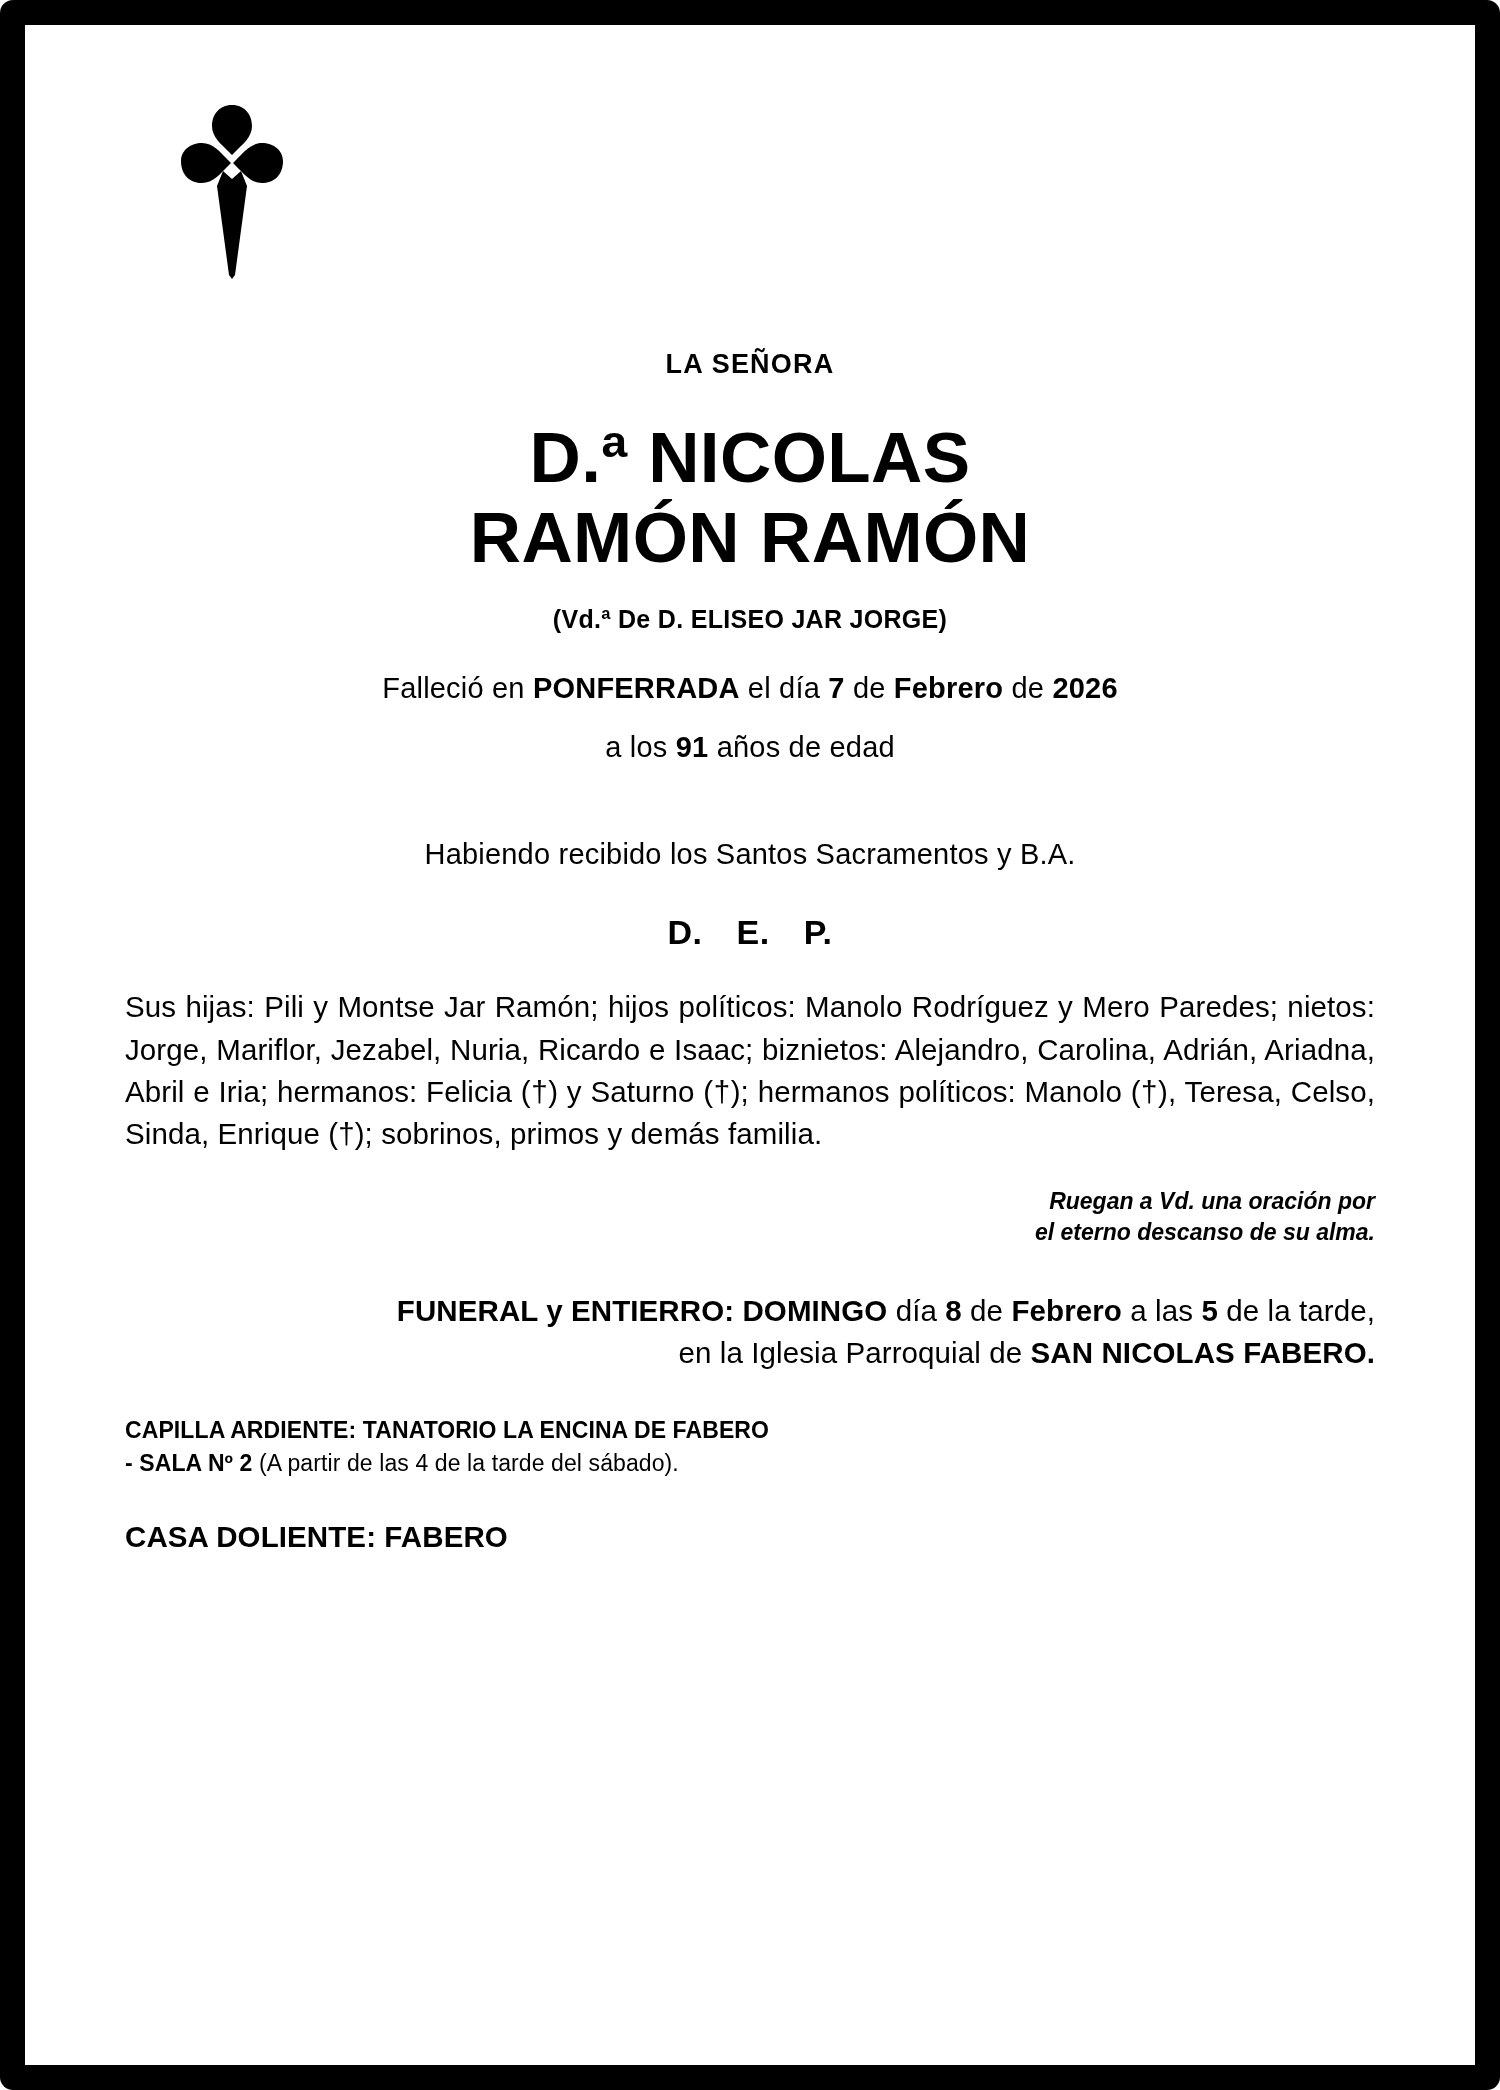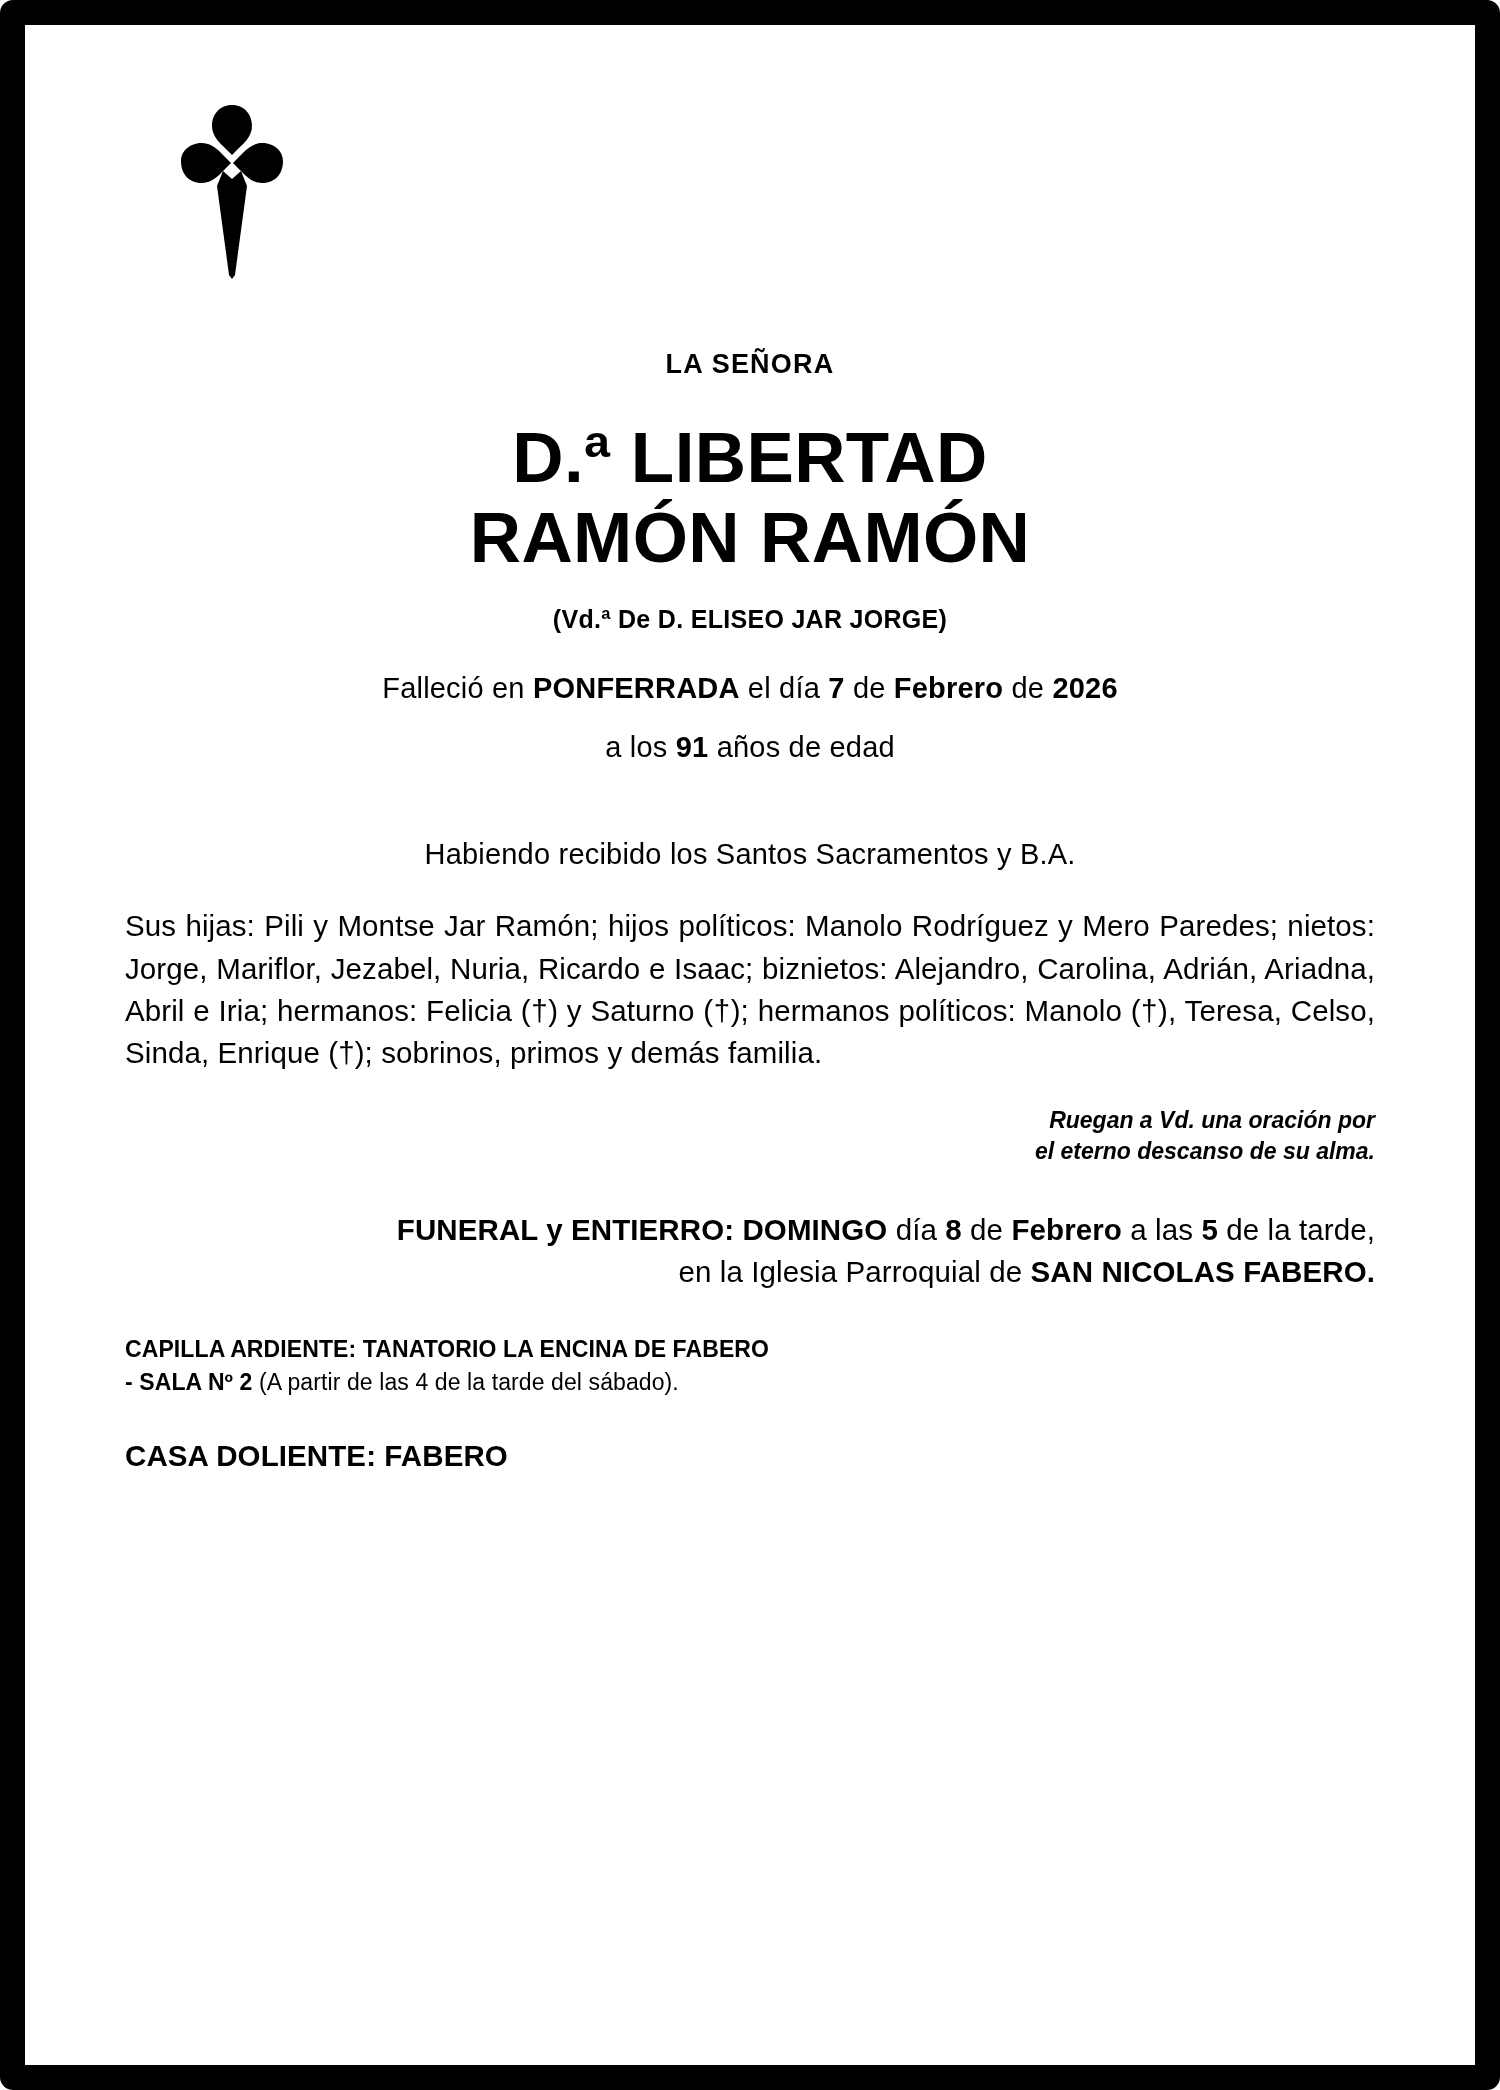--- a/index.html
+++ b/index.html
@@ -175,21 +175,21 @@
             <path d="M116 72 C116 61 106 54 95 54 C84 54 77 63 69 71 L66 74 L69 77 C77 85 84 94 95 94 C106 94 116 87 116 72 Z"></path>
 
             <path d="M56 82 L50 97 L62 186 L65 190 L68 186 L80 97 L74 82 L65 90 Z"></path>
           </g>
         </svg>
       </div>
 
       <div class="center senora-label">LA SEÑORA</div>
 
       <div class="center deceased-name">
-        <span class="nm-line">D.ª LIBERTAD</span>
+        <span class="nm-line">D.ª NICOLAS</span>
         <span class="nm-line">RAMÓN RAMÓN</span>
       </div>
 
       <div class="center widow-of">(Vd.ª De D. ELISEO JAR JORGE)</div>
 
       <div class="center death-line">
         <span>Falleció en</span>
         <b>PONFERRADA</b>
         <span>el día</span>
         <b>7</b>
@@ -200,20 +200,23 @@
       </div>
 
       <div class="center age-line">
         <span>a los</span>
         <b>91</b>
         <span>años de edad</span>
       </div>
 
       <div class="center sacraments-line">Habiendo recibido los Santos Sacramentos y B.A.</div>
 
+      <div class="center dep-line">
+        <span>D.</span><span class="dep-sp"></span><span>E.</span><span class="dep-sp"></span><span>P.</span>
+      </div>
 
       <div class="family-paragraph">Sus hijas: Pili y Montse Jar Ramón; hijos políticos: Manolo Rodríguez y Mero Paredes; nietos: Jorge, Mariflor, Jezabel, Nuria, Ricardo e Isaac; biznietos: Alejandro, Carolina, Adrián, Ariadna, Abril e Iria; hermanos: Felicia (†) y Saturno (†); hermanos políticos: Manolo (†), Teresa, Celso, Sinda, Enrique (†); sobrinos, primos y demás familia.</div>
 
       <div class="prayer-block">
         <span>Ruegan a Vd. una oración por</span>
         <span>el eterno descanso de su alma.</span>
       </div>
 
       <div class="service-block">
         <span class="svc-line">

